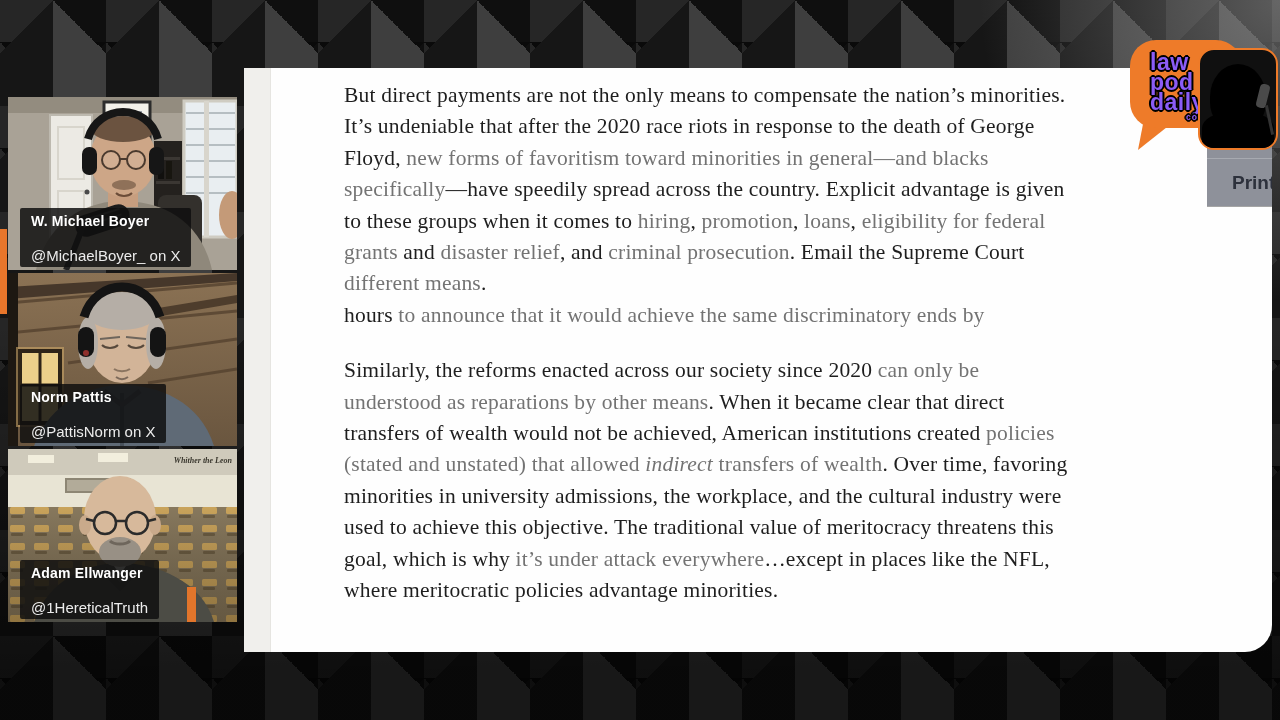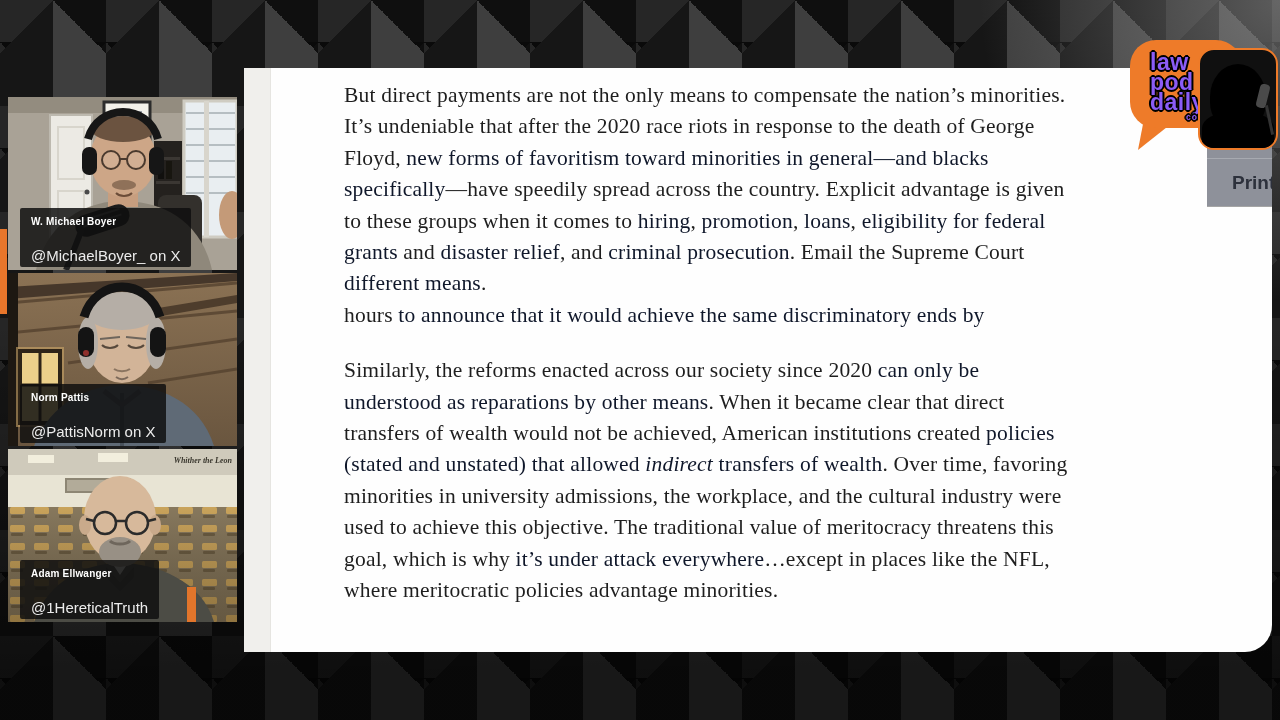--- a/index.html
+++ b/index.html
@@ -17,31 +17,31 @@
     background-position:0 0,0 0,0 0,53px 42px;
     background-repeat:no-repeat,no-repeat,repeat,repeat;}
 
   .orange-strip{position:absolute;background:#e8762b;z-index:15;}
 
   
   .cam{position:absolute;left:8px;width:229px;height:173px;overflow:hidden;z-index:10;background:#222;}
   .cam svg{display:block;}
   .nameplate{position:absolute;left:12px;bottom:3px;background:rgba(14,14,14,0.84);
              color:#fff;padding:5px 11px 6px;border-radius:2px;}
-  .nameplate .n{font-weight:700;font-size:10px;line-height:17px;letter-spacing:0.2px;}
+  .nameplate .n{font-weight:700;font-size:14px;line-height:17px;letter-spacing:0.2px;}
   .nameplate .h{font-weight:400;font-size:15px;line-height:11px;color:#ececec;margin-top:20px;}
 
   
   .page{position:absolute;left:244px;top:68px;width:1028px;height:584px;background:#fefefe;z-index:5;border-radius:27px;}
   .gutter{position:absolute;left:0;top:0;width:26px;height:100%;background:#f0efec;border-right:1px solid #e6e5e1;}
   .doc{position:absolute;left:100px;top:12px;color:#1e1e1e;
        font-family:"Liberation Serif",serif;font-size:21.5px;line-height:31.4px;letter-spacing:0.2px;}
   .para + .para{margin-top:24px;}
   .docline{white-space:pre;}
-  .doclink{color:#0f172a;cursor:pointer;}
+  .doclink{color:#737373;cursor:pointer;}
   .doclink.it{font-style:italic;}
 
   
   .share-panel{position:absolute;left:1207px;top:66px;width:65px;height:140px;background:#8e919a;
                z-index:8;overflow:hidden;box-shadow:0 1px 0 rgba(0,0,0,0.35);}
   .share-row{height:46px;display:flex;align-items:center;padding-left:25px;
              font-weight:700;font-size:19px;color:#2d313c;white-space:nowrap;cursor:pointer;}
   .share-row + .share-row{border-top:1px solid #a7aab1;}
   .share-row.occluded{height:45px;}
   .glyph-blob{display:inline-block;background:#23262e;border-radius:2px;margin-right:3px;}

